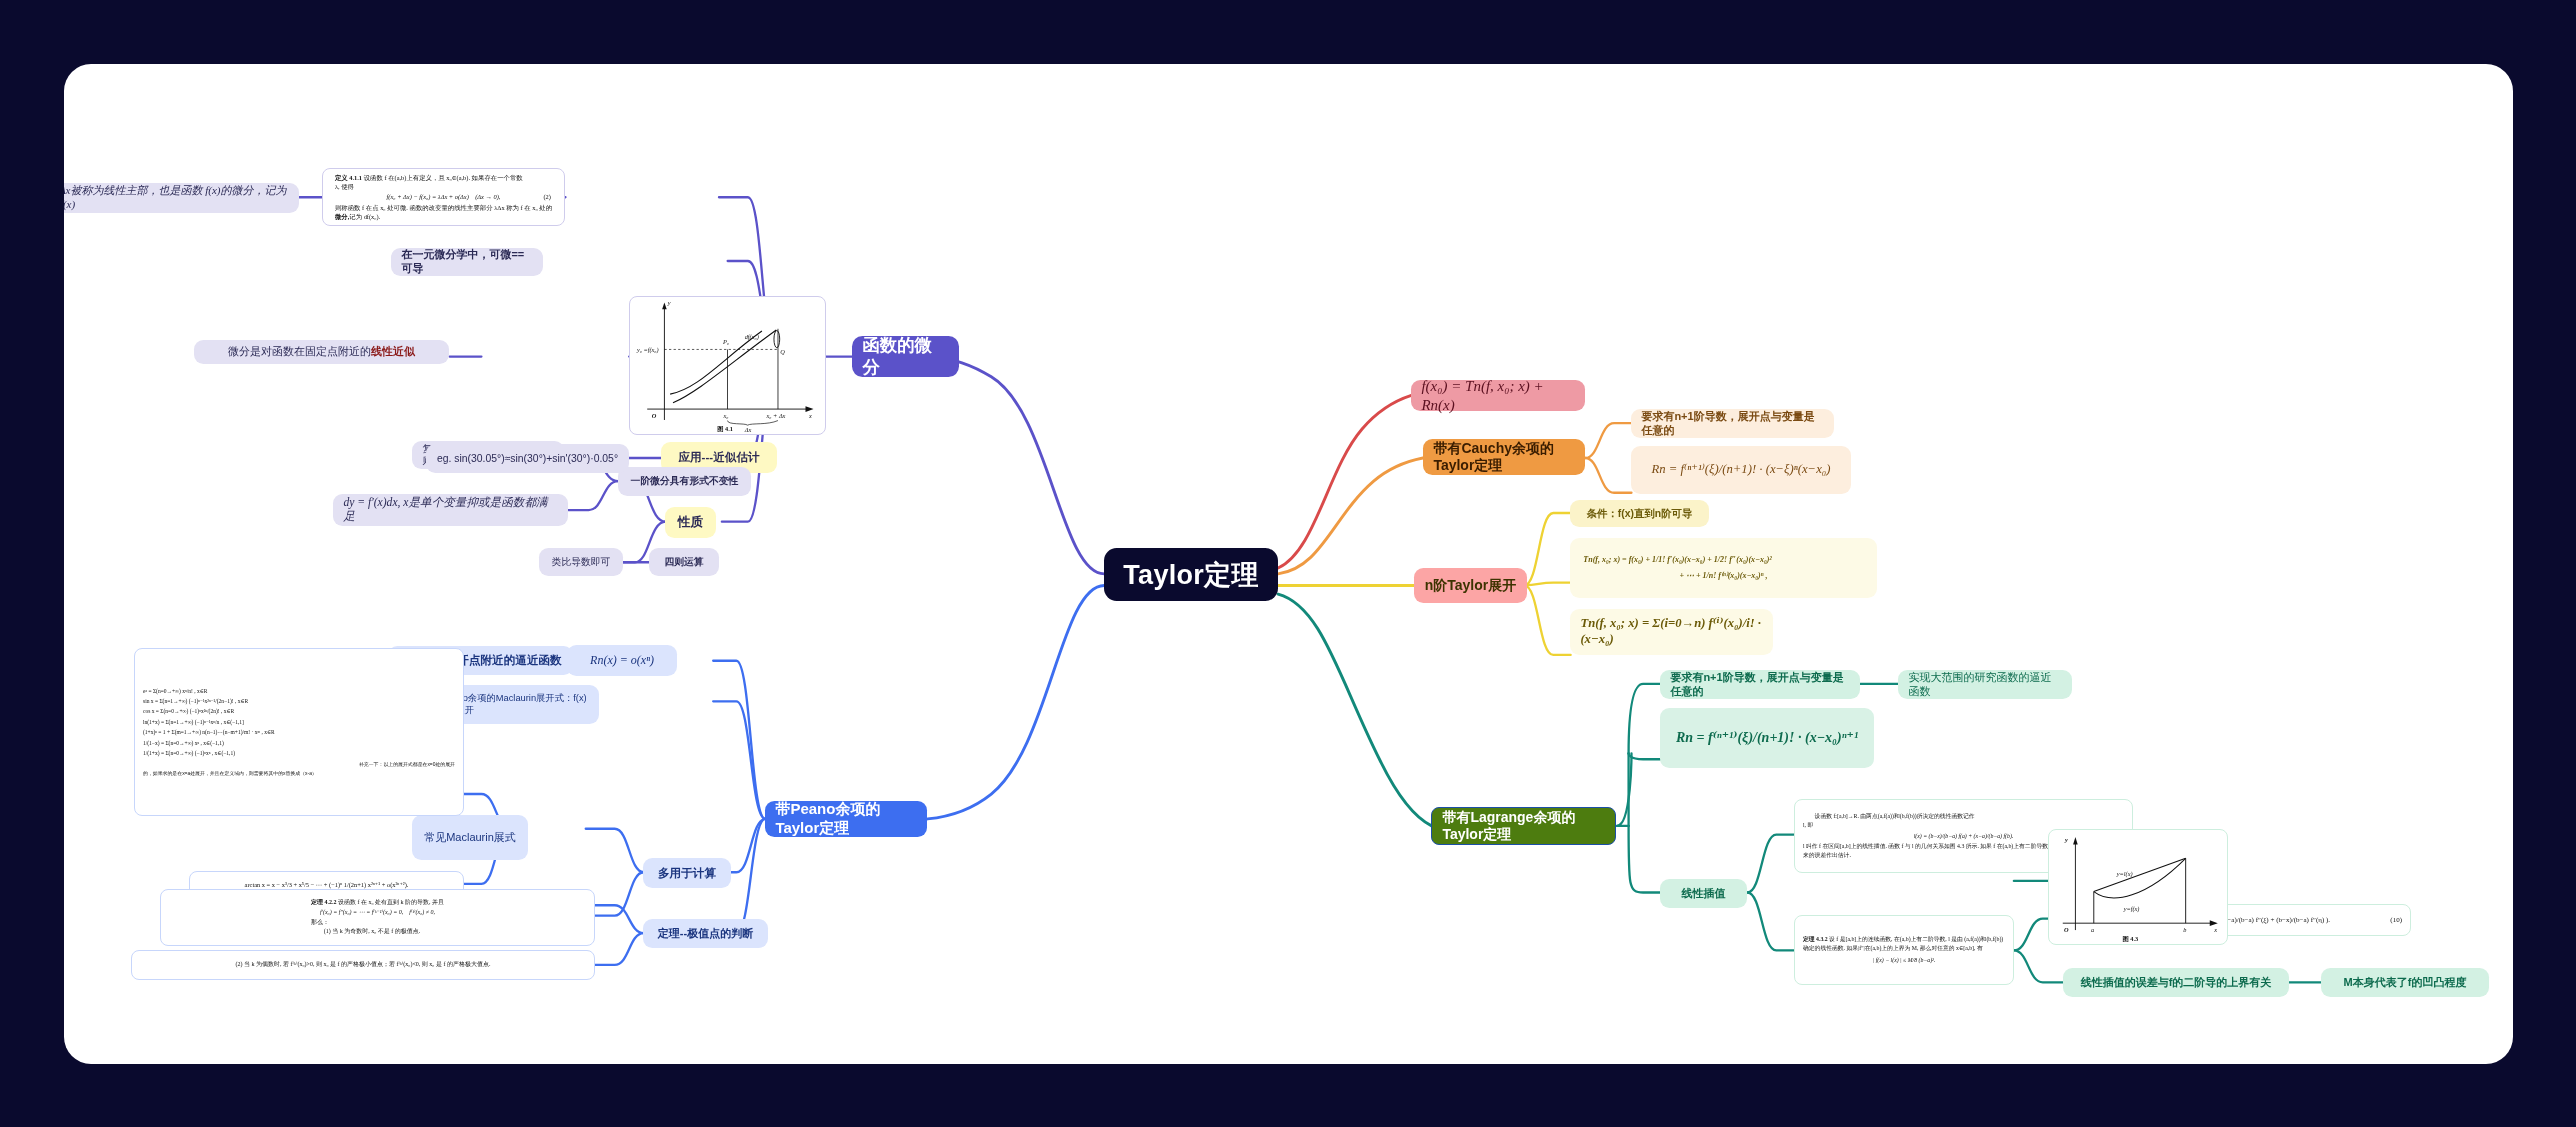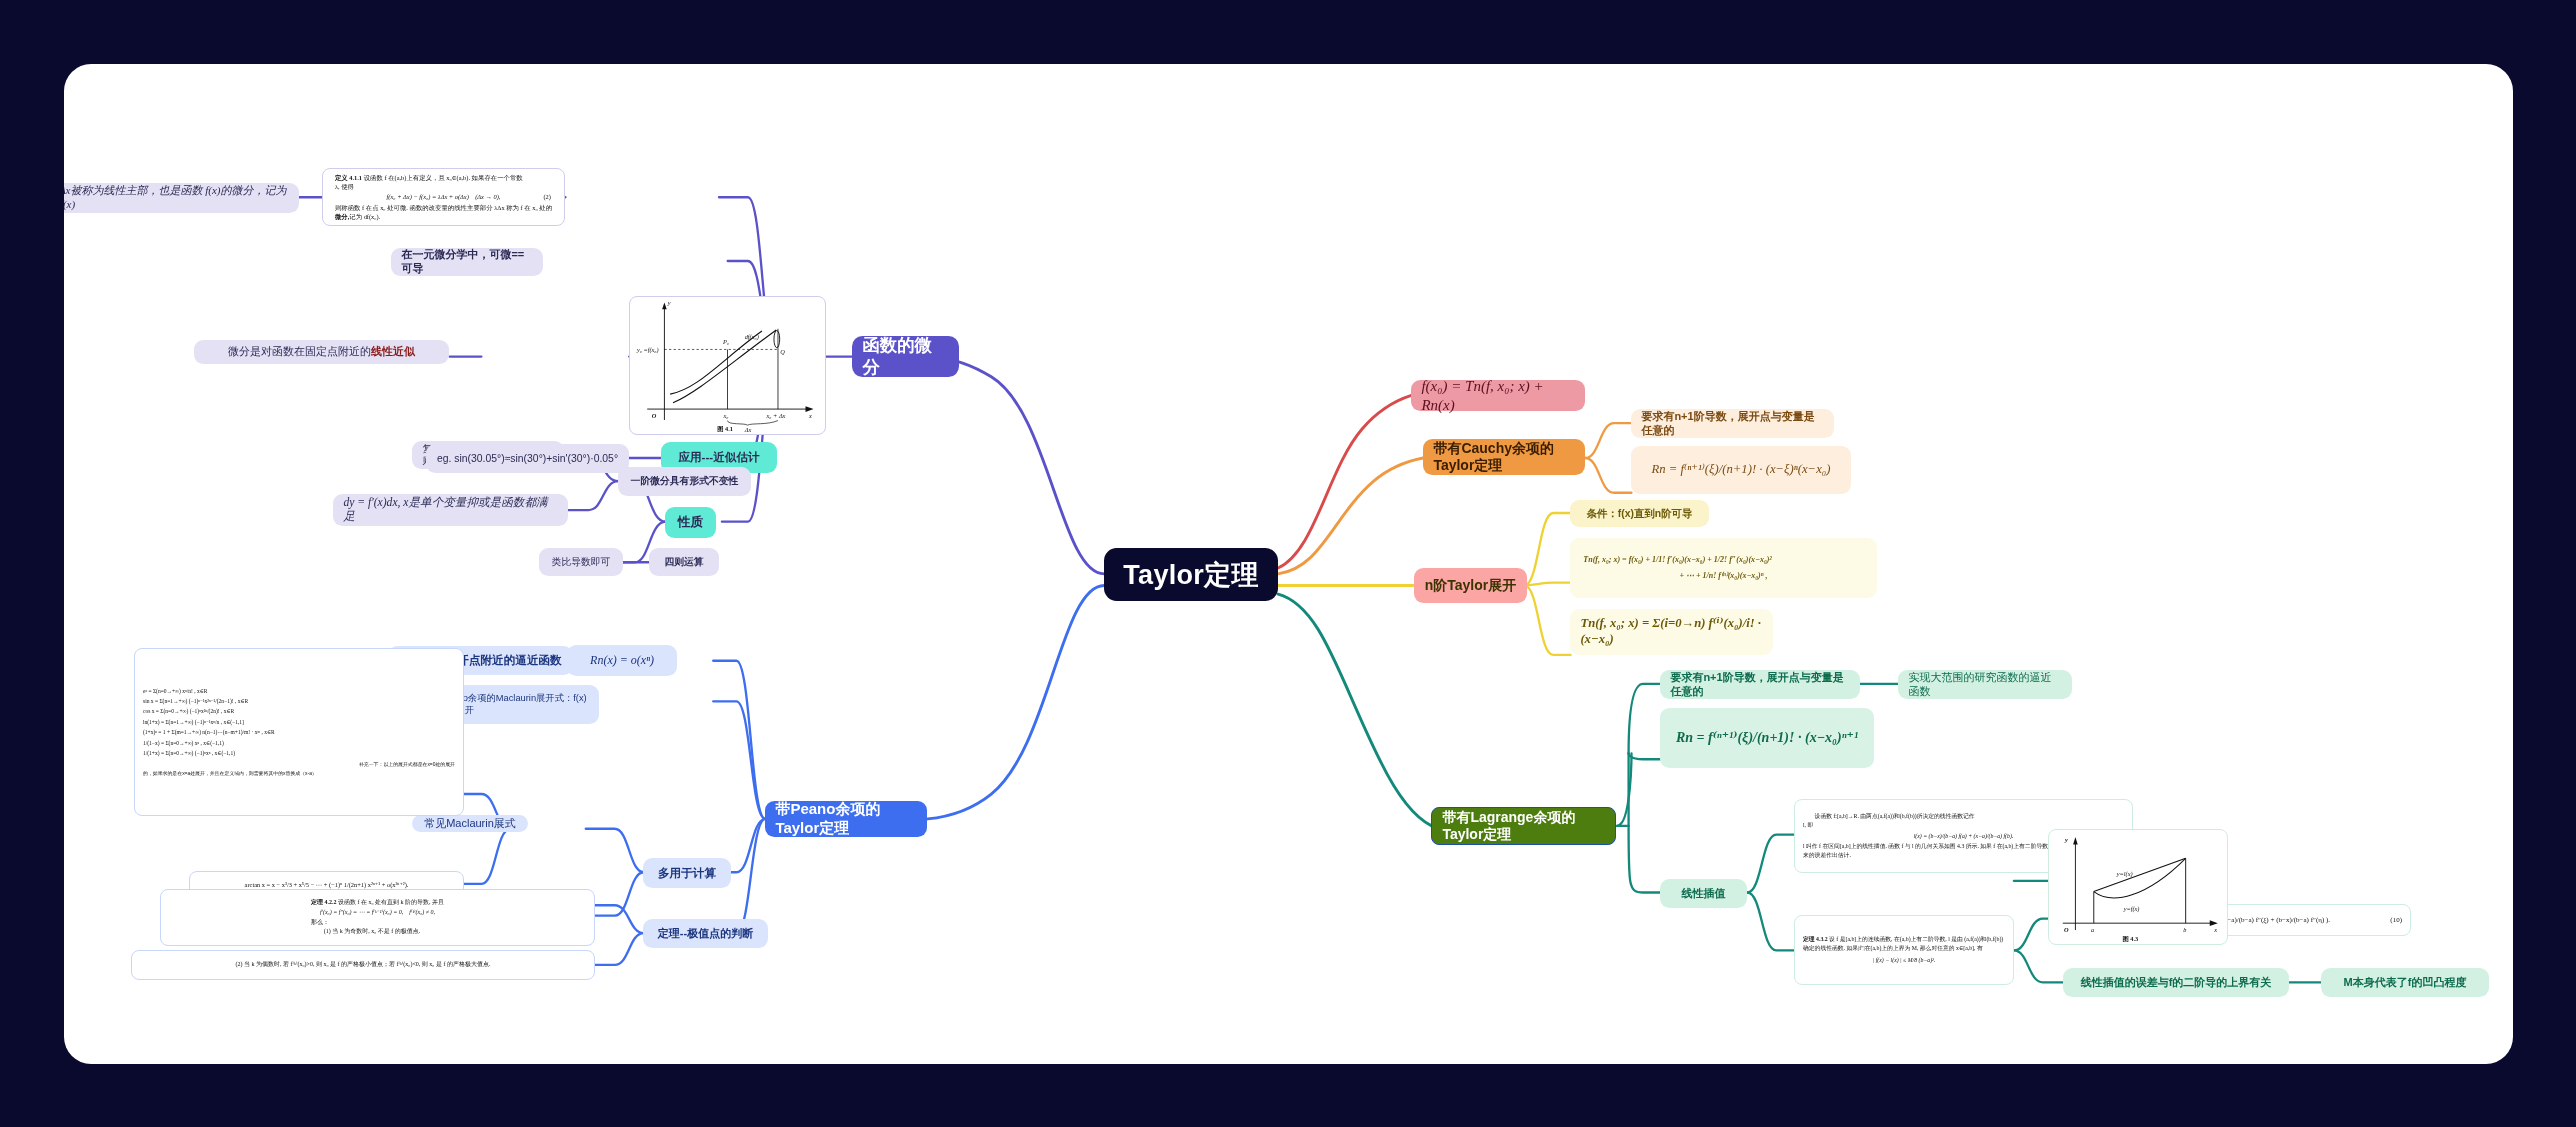--- a/index.html
+++ b/index.html
@@ -10,21 +10,21 @@
   .node{position:absolute;box-sizing:border-box;display:flex;align-items:center;justify-content:center;}
   .pill{border-radius:9.3px;padding:5.8px 10.4px;font-weight:700;line-height:1.25;}
   .imgbox{background:#fff;border-radius:8px;box-sizing:border-box;overflow:hidden;}
   .mathbox{font-family:"Liberation Serif","DejaVu Serif",serif;font-style:italic;}
   .doc{font-family:"Liberation Serif","DejaVu Serif",serif;text-align:left;display:block;color:#111;}
   .doc b{font-weight:700;font-style:normal;}
   .center-node{background:#0a0a2e;color:#fff;border-radius:12.7px;font-size:27px;font-weight:700;letter-spacing:0.3px;}
 
   
   .p-main{background:#5b52c9;color:#fff;font-size:17.4px;border-radius:10.4px;}
-  .p-lv2{background:#5eead4;color:#2b2a55;font-size:12.7px;}
+  .p-lv2{background:#fef9c3;color:#2b2a55;font-size:12.7px;}
   .p-lv3{background:#e3e1f3;color:#2b2a55;font-size:9.8px;font-weight:700;}
   .p-img{border:1.4px solid #cfccec;background:#fff;}
   
   .b-main{background:#3d6ef0;color:#fff;font-size:15px;border-radius:9.3px;}
   .b-lv2{background:#dbe4fd;color:#1b357f;font-size:11.6px;font-weight:700;}
   .b-img{border:1.4px solid #c7d6fb;background:#fff;}
   
   .r-pill{background:#ee9aa4;color:#5b1020;font-size:15px;}
   
   .o-main{background:#ef9a42;color:#3a1d00;font-size:14px;border-radius:9.3px;font-weight:700;}
@@ -245,21 +245,21 @@
 </div>
 
 <div class="node pill b-lv2 mathbox" style="left:503px;top:581px;width:110px;height:31px;font-weight:400;font-size:12px;">
   <span>Rn(x) = o(xⁿ)</span>
 </div>
 
 <div class="node pill b-lv2" style="left:348px;top:621px;width:187px;height:39px;font-weight:400;font-size:9.3px;justify-content:flex-start;text-align:left;">
   <span>带有Peano余项的Maclaurin展开式：f(x)在0处的展开</span>
 </div>
 
-<div class="node pill b-lv2" style="left:348px;top:751px;width:116px;height:17px;font-weight:400;font-size:11px;">
+<div class="node pill b-lv2" style="left:348px;top:751px;width:116px;height:45px;font-weight:400;font-size:11px;">
   <span>常见Maclaurin展式</span>
 </div>
 
 <div class="node pill b-lv2" style="left:579px;top:794px;width:88px;height:30px;font-size:11.6px;">
   <span>多用于计算</span>
 </div>
 
 <div class="node pill b-lv2" style="left:380px;top:838px;width:107px;height:29px;font-size:11px;">
   <span>计算极限方法+1</span>
 </div>

